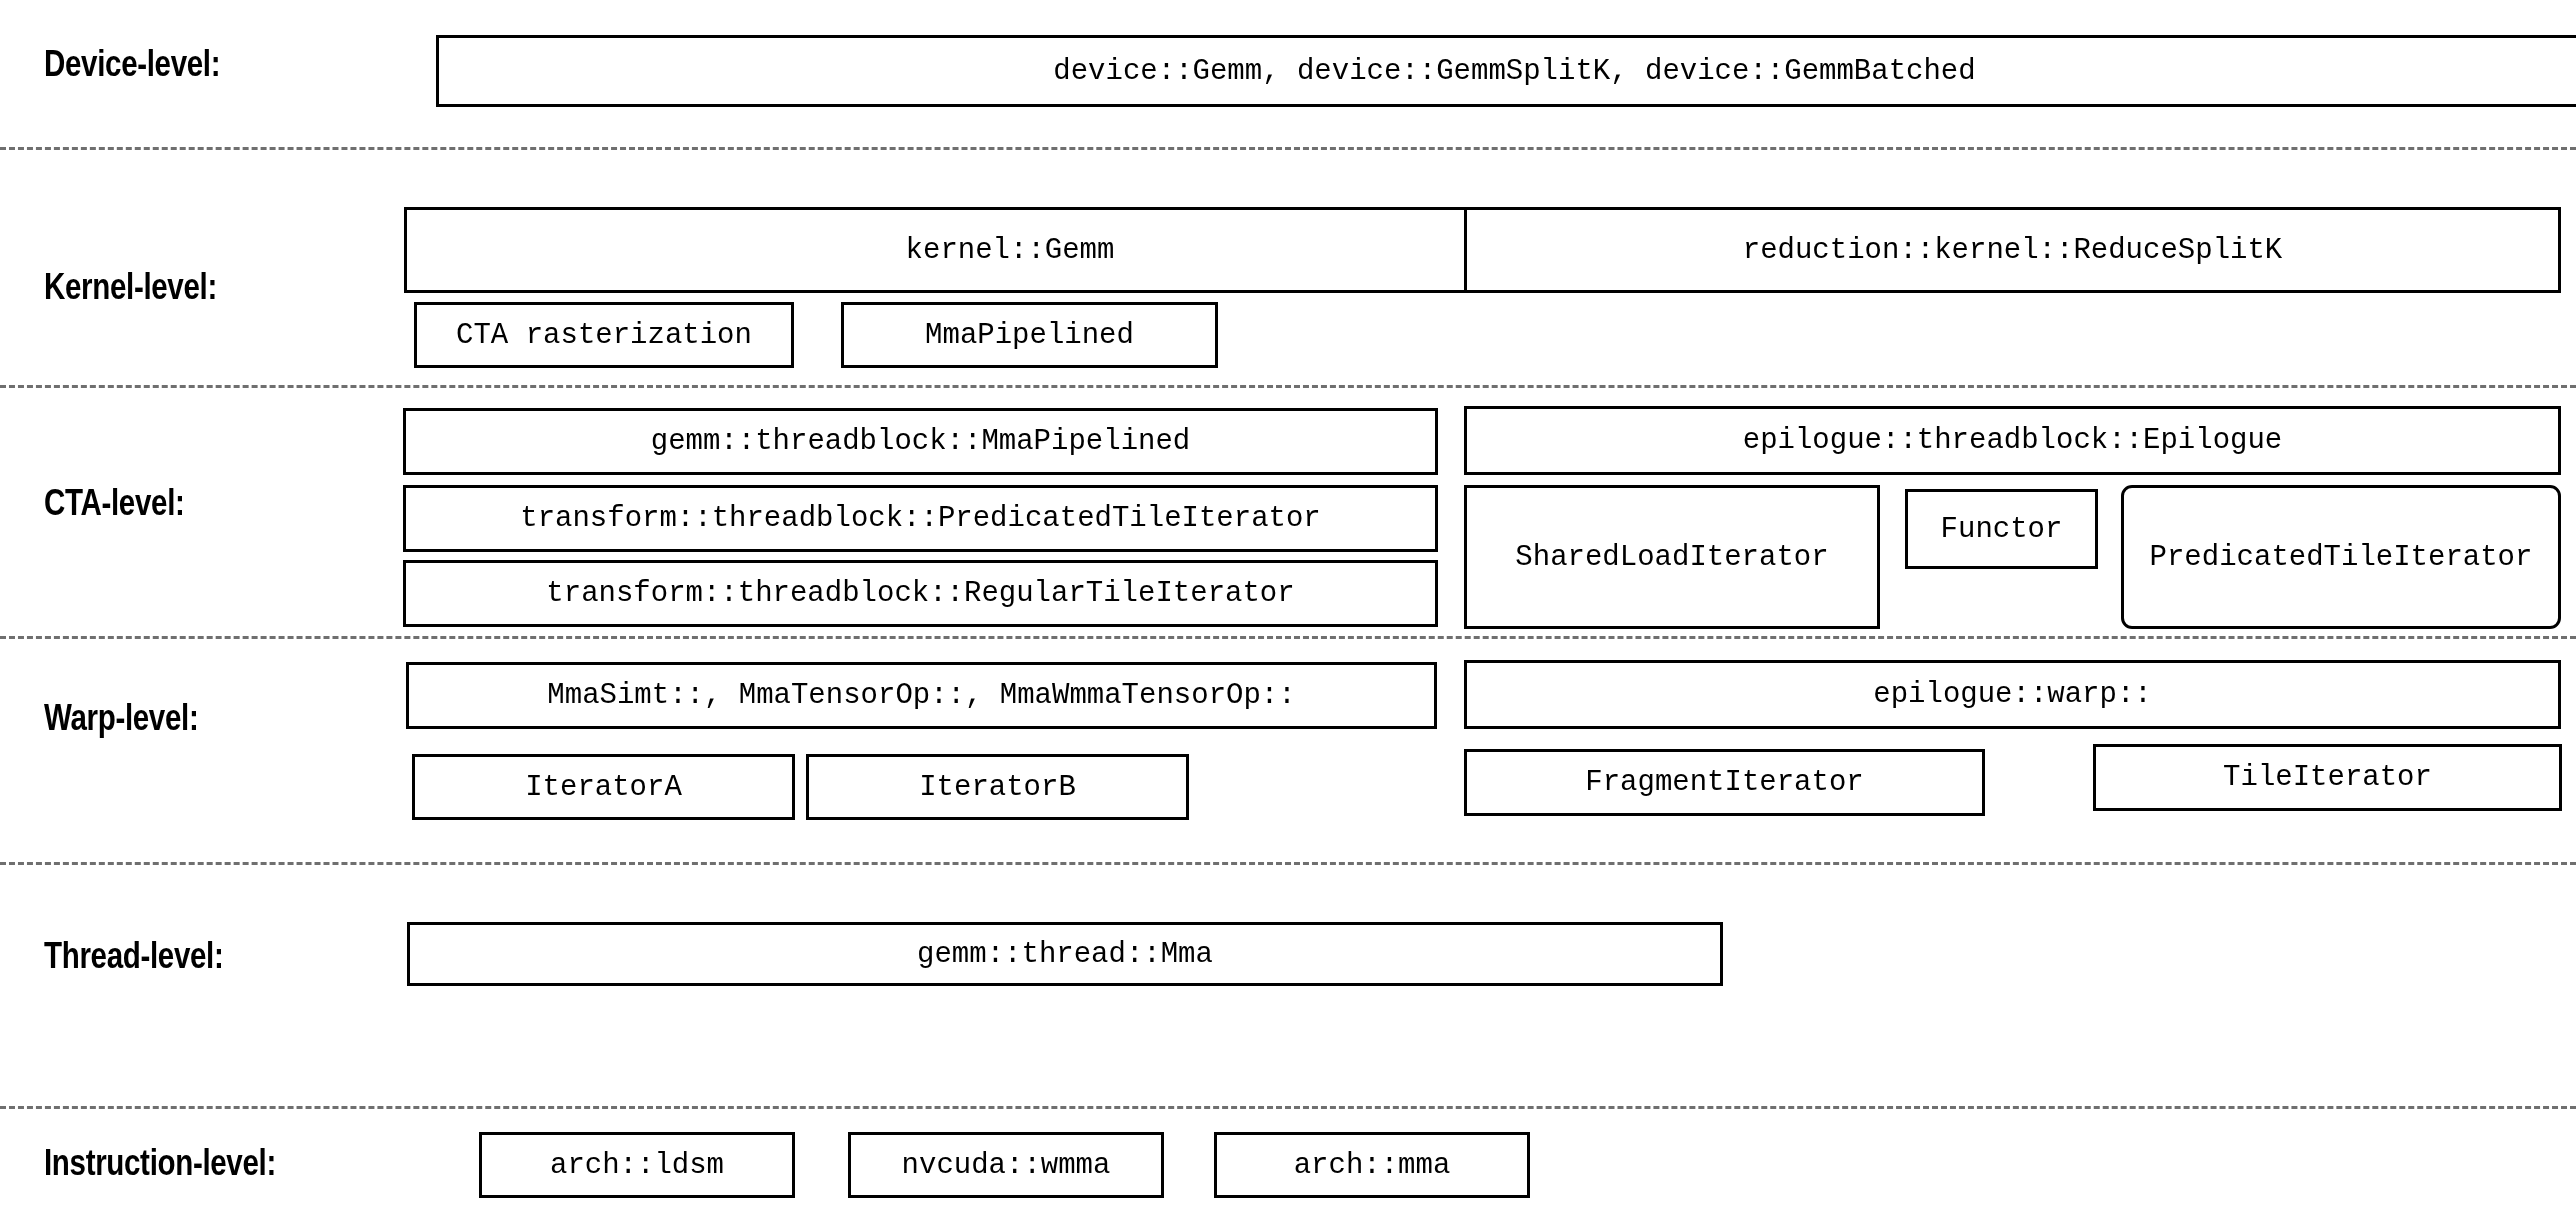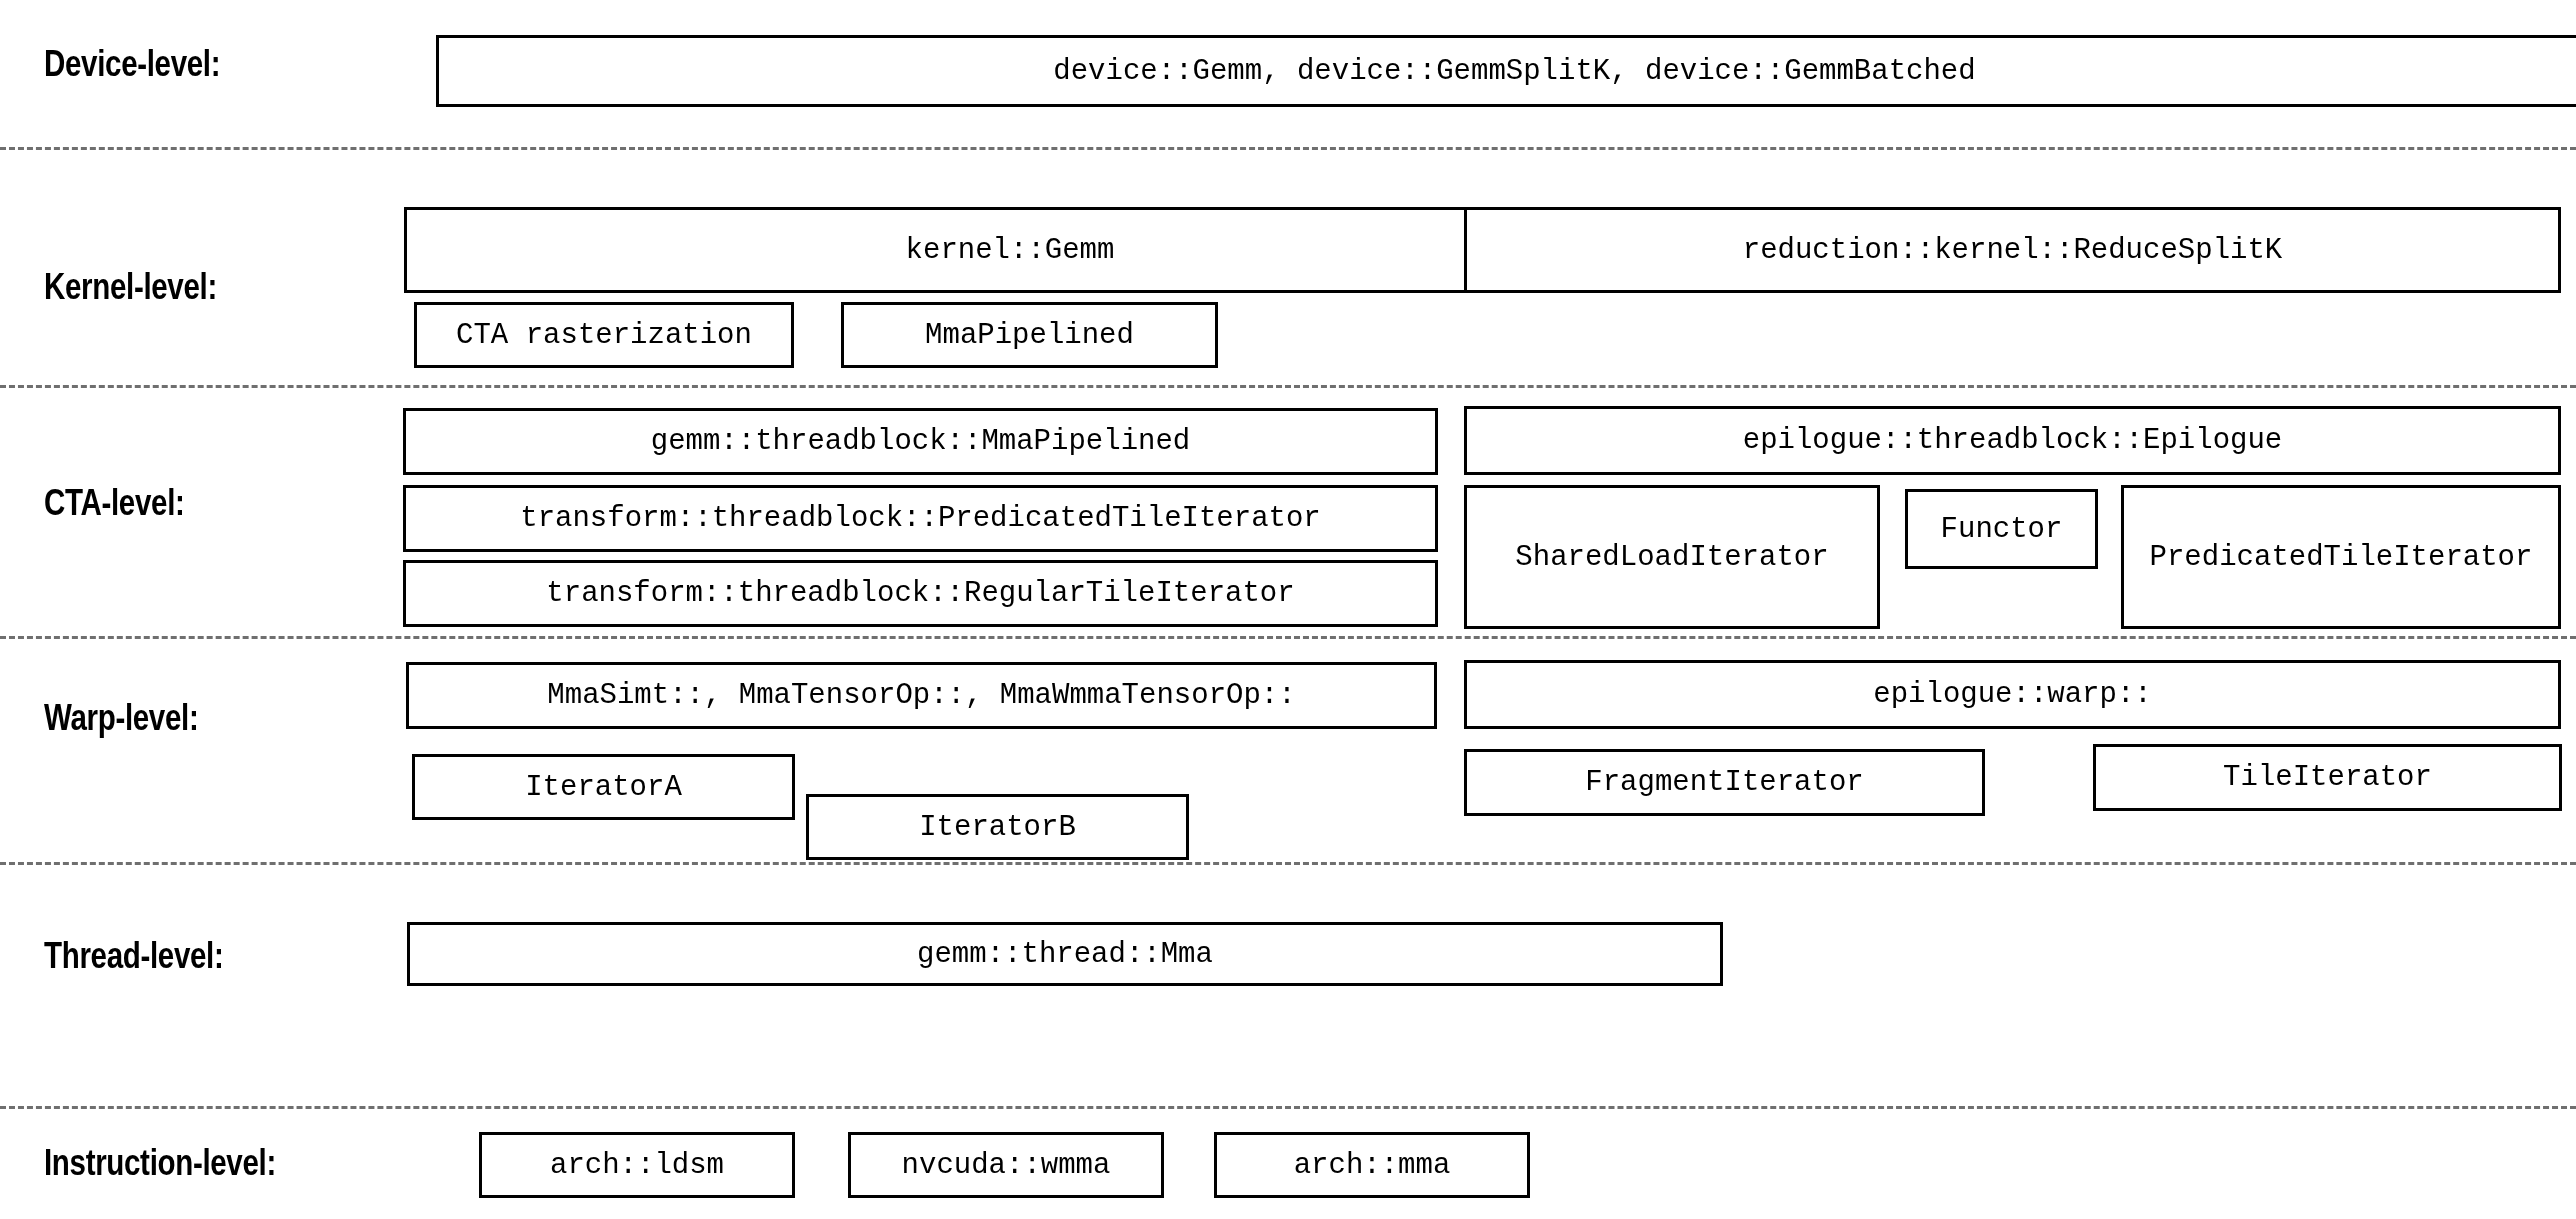--- a/index.html
+++ b/index.html
@@ -103,21 +103,21 @@
   </div>
 
   <div class="box" style="left:1464px; top:485px; width:416px; height:144px;">
     <span class="box-label">SharedLoadIterator</span>
   </div>
 
   <div class="box" style="left:1905px; top:489px; width:193px; height:80px;">
     <span class="box-label">Functor</span>
   </div>
 
-  <div class="box" style="left:2121px; top:485px; width:440px; height:144px;">
+  <div class="box" style="left:2121px; top:485px; width:440px; height:144px;border-radius:11px;">
     <span class="box-label">PredicatedTileIterator</span>
   </div>
 
   <div class="box" style="left:403px; top:560px; width:1035px; height:67px;">
     <span class="box-label">transform::threadblock::RegularTileIterator</span>
   </div>
 
   <div class="divider" style="top:636px;"></div>
 
   <div class="lvl-label" style="left:44px; top:697px;">Warp-level:</div>
@@ -127,21 +127,21 @@
   </div>
 
   <div class="box" style="left:1464px; top:660px; width:1097px; height:69px;">
     <span class="box-label">epilogue::warp::</span>
   </div>
 
   <div class="box" style="left:412px; top:754px; width:383px; height:66px;">
     <span class="box-label">IteratorA</span>
   </div>
 
-  <div class="box" style="left:806px; top:754px; width:383px; height:66px;margin-top:40px;">
+  <div class="box" style="left:806px; top:754px; width:383px; height:66px;">
     <span class="box-label">IteratorB</span>
   </div>
 
   <div class="box" style="left:1464px; top:749px; width:521px; height:67px;">
     <span class="box-label">FragmentIterator</span>
   </div>
 
   <div class="box" style="left:2093px; top:744px; width:469px; height:67px;">
     <span class="box-label">TileIterator</span>
   </div>

